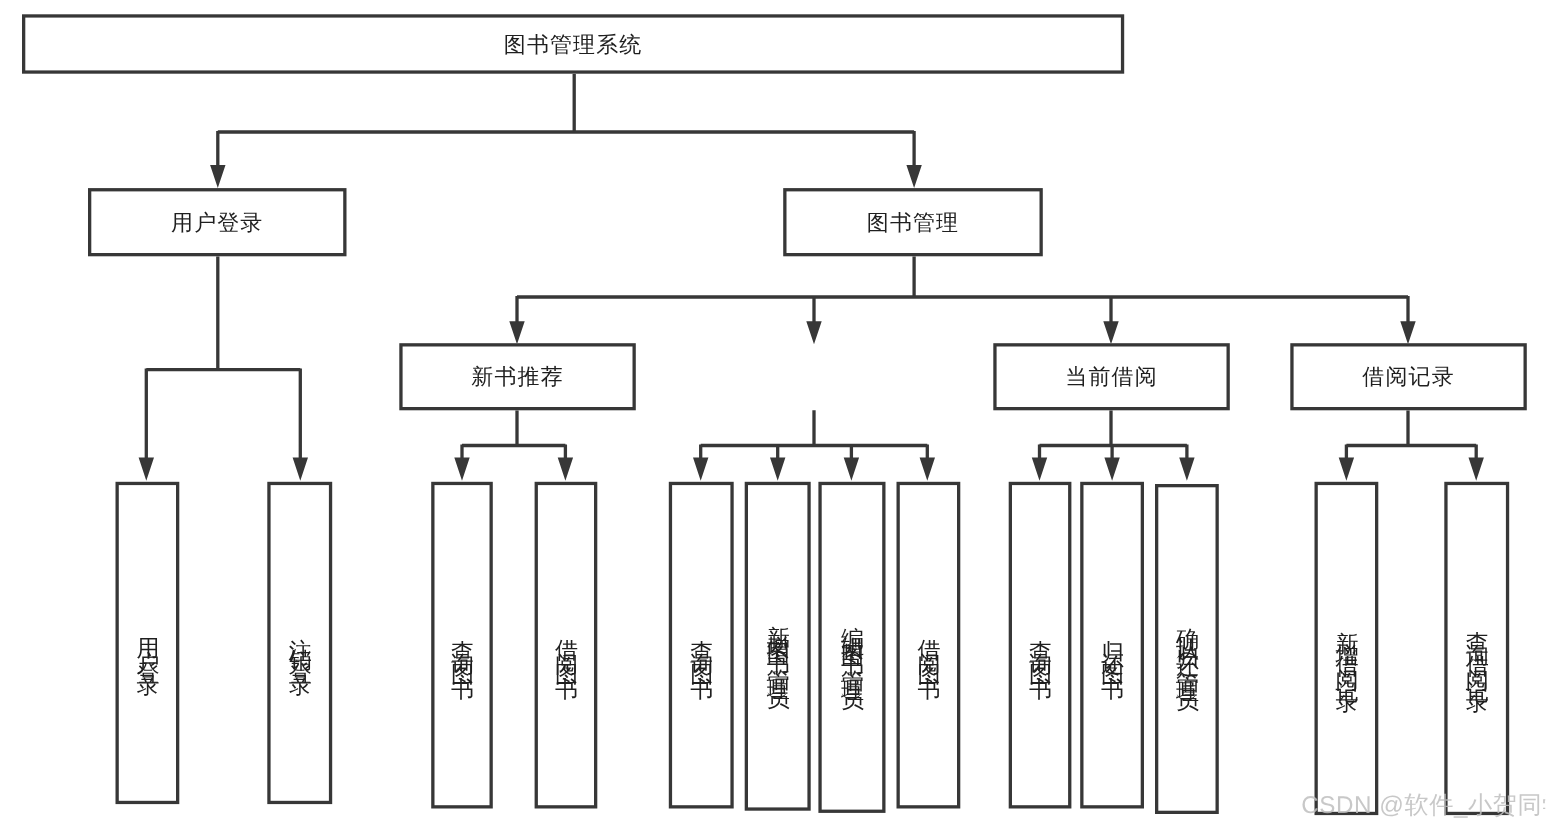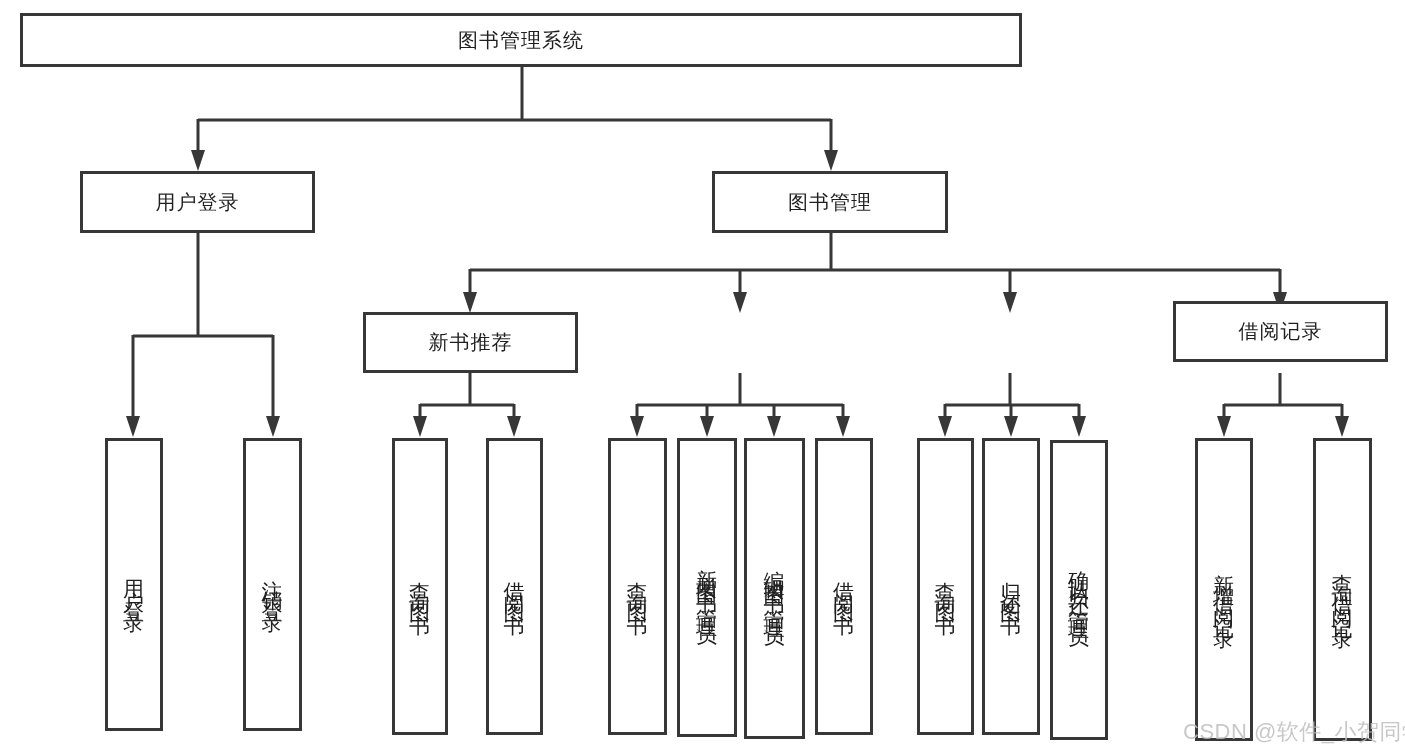--- a/index.html
+++ b/index.html
@@ -82,21 +82,24 @@
   <div class="hbox" style="left:80px;top:171px;width:235px;height:62px">
     <span>用户登录</span>
   </div>
   <div class="hbox" style="left:363px;top:312px;width:215px;height:61px">
     <span>新书推荐</span>
   </div>
 
   <div class="hbox" style="left:712px;top:171px;width:236px;height:62px">
     <span>图书管理</span>
   </div>
-  <div class="hbox" style="left:1173px;top:301px;width:215px;height:61px">
+  <div class="hbox" style="left:903px;top:312px;width:215px;height:61px">
+    <span>当前借阅</span>
+  </div>
+  <div class="hbox" style="left:1173px;top:312px;width:215px;height:61px">
     <span>借阅记录</span>
   </div>
 
   <div class="vbox" style="left:105px;top:438px;width:58px;height:293px">
     <span class="vtext">用户登录</span>
   </div>
   <div class="vbox" style="left:243px;top:438px;width:59px;height:293px">
     <span class="vtext">注销登录</span>
   </div>
 

